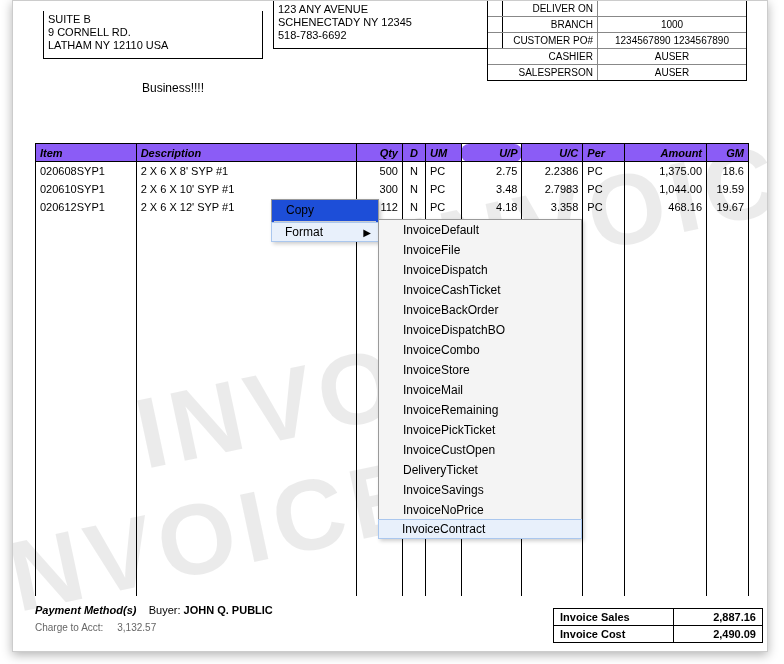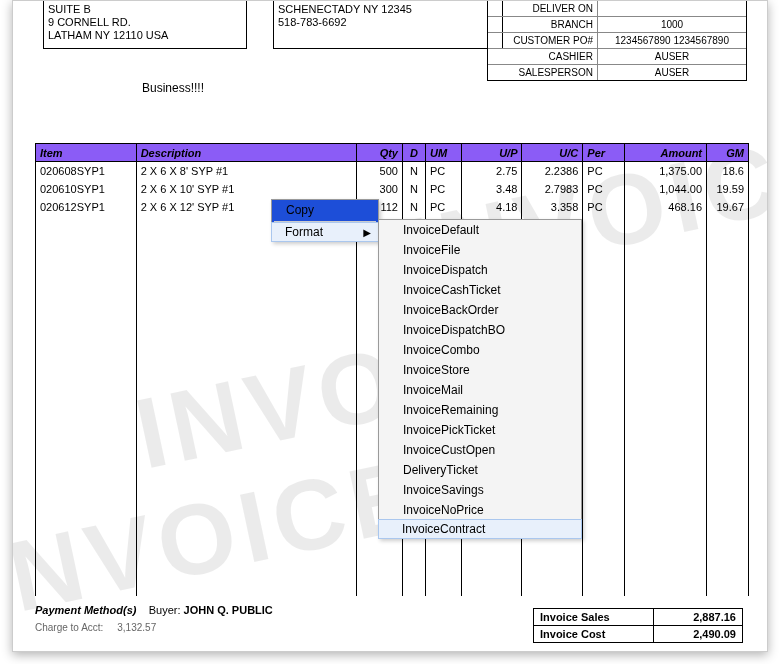--- a/index.html
+++ b/index.html
@@ -41,21 +41,21 @@
 
   
   .addr-box {
     position: absolute;
     border: 1px solid #000;
     padding: 2px 4px 4px 4px;
     font-size: 11px;
     line-height: 1.2;
     border-top: none;
   }
-  .addr-left { left: 30px; top: 0; width: 204px; height:48px;}
+  .addr-left { left: 30px; top: 10px; width: 220px; height:48px;}
   .addr-mid  { left: 260px; top: 0; width: 230px; height:48px; }
 
   .thanks {
     position: absolute;
     left: 70px; top: 80px;
     width: 180px;
     text-align: center;
     font-size: 12px;
     line-height: 1.3;
   }
@@ -91,36 +91,36 @@
   .items th {
     background: #8b5cf6;
     font-style: italic;
     font-weight: bold;
   }
   .items .num { text-align: right; }
   .items .ctr { text-align: center; }
   .items tbody td { border-top:none; border-bottom:none; }
   
   .c-item{width:96px;} .c-desc{width:210px;margin-top:29px;} .c-qty{width:44px;}
-  .c-d{width:22px;} .c-um{width:34px;} .c-up{width:58px;}
+  .c-d{width:22px;} .c-um{width:34px;} .c-up{width:58px;border-radius:8px;}
   .c-uc{width:58px;} .c-per{width:40px;} .c-amt{width:78px;} .c-gm{width:40px;}
   
   .fill-row td { height: 380px; vertical-align: top; }
 
   
   .payment {
     position: absolute;
     left: 22px; bottom: 18px;
     font-size: 11px;
   }
   .payment .label { font-style: italic; font-weight: bold; }
   .payment .line2 { margin-top:6px; color:#666; font-size:10px;}
   .totals {
     position: absolute;
-    right: 24px; bottom: 8px;
+    right: 4px; bottom: 8px;
     width: 210px;
     border-collapse: collapse;
     font-size: 11px;
   }
   .totals td { border:1px solid #000; padding:2px 6px; }
   .totals .k { font-weight: bold; width:120px; }
   .totals .v { text-align:right; font-weight:bold; }
 
   
   .ctx1 {
@@ -159,20 +159,21 @@
   <div class="watermark wm1">INVOICE</div>
   <div class="watermark wm2">INVOICE</div>
   <div class="watermark wm3">INVOICE</div>
 
   <div class="addr-box addr-left">
     <div>SUITE B</div>
     <div>9 CORNELL RD.</div>
     <div>LATHAM  NY  12110   USA</div>
   </div>
   <div class="addr-box addr-mid">
+    <div>123 ANY AVENUE</div>
     <div>SCHENECTADY  NY  12345</div>
     <div>518-783-6692</div>
   </div>
 
   <div class="thanks">
     <div>Business!!!!</div>
   </div>
 
   <div class="hdr-table" id="hdr-table">
       <div class="row">

